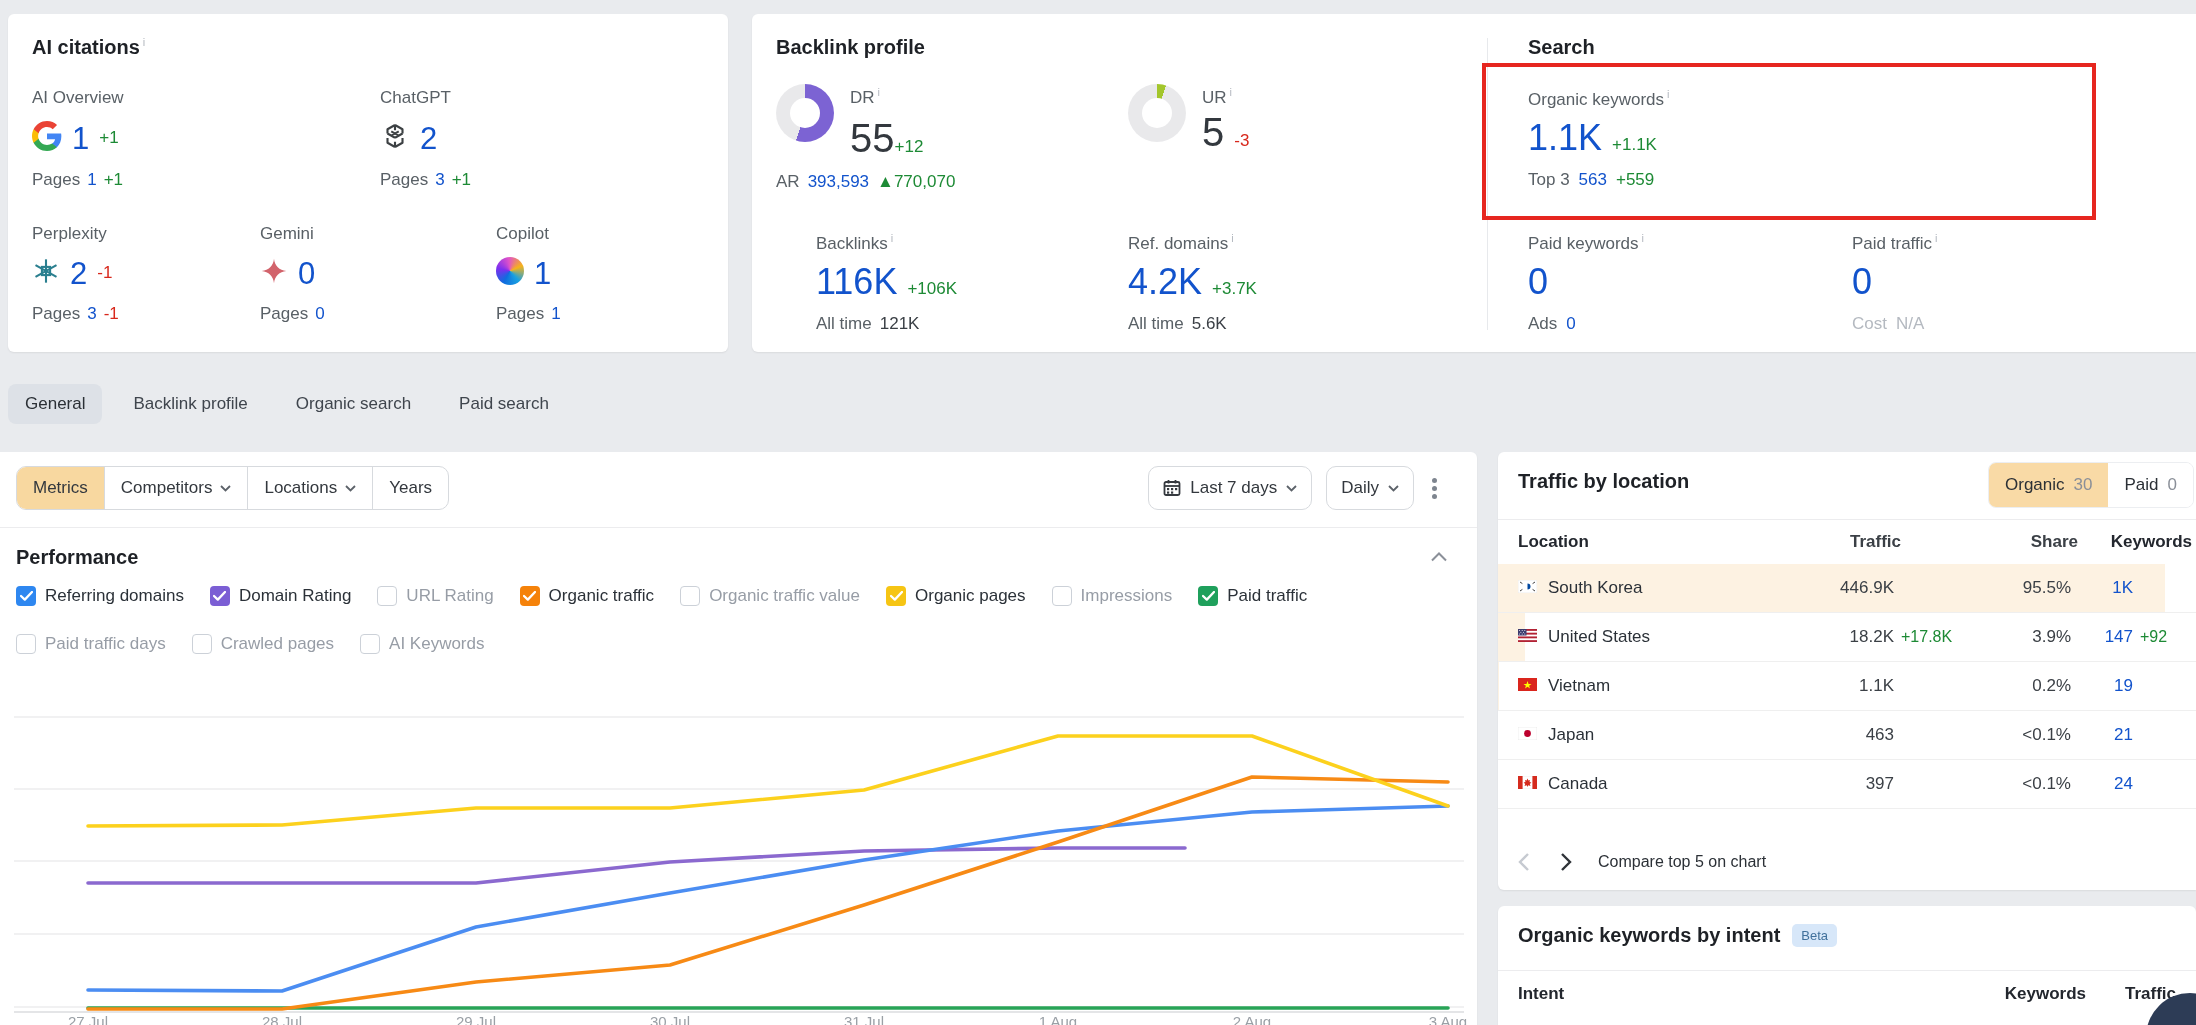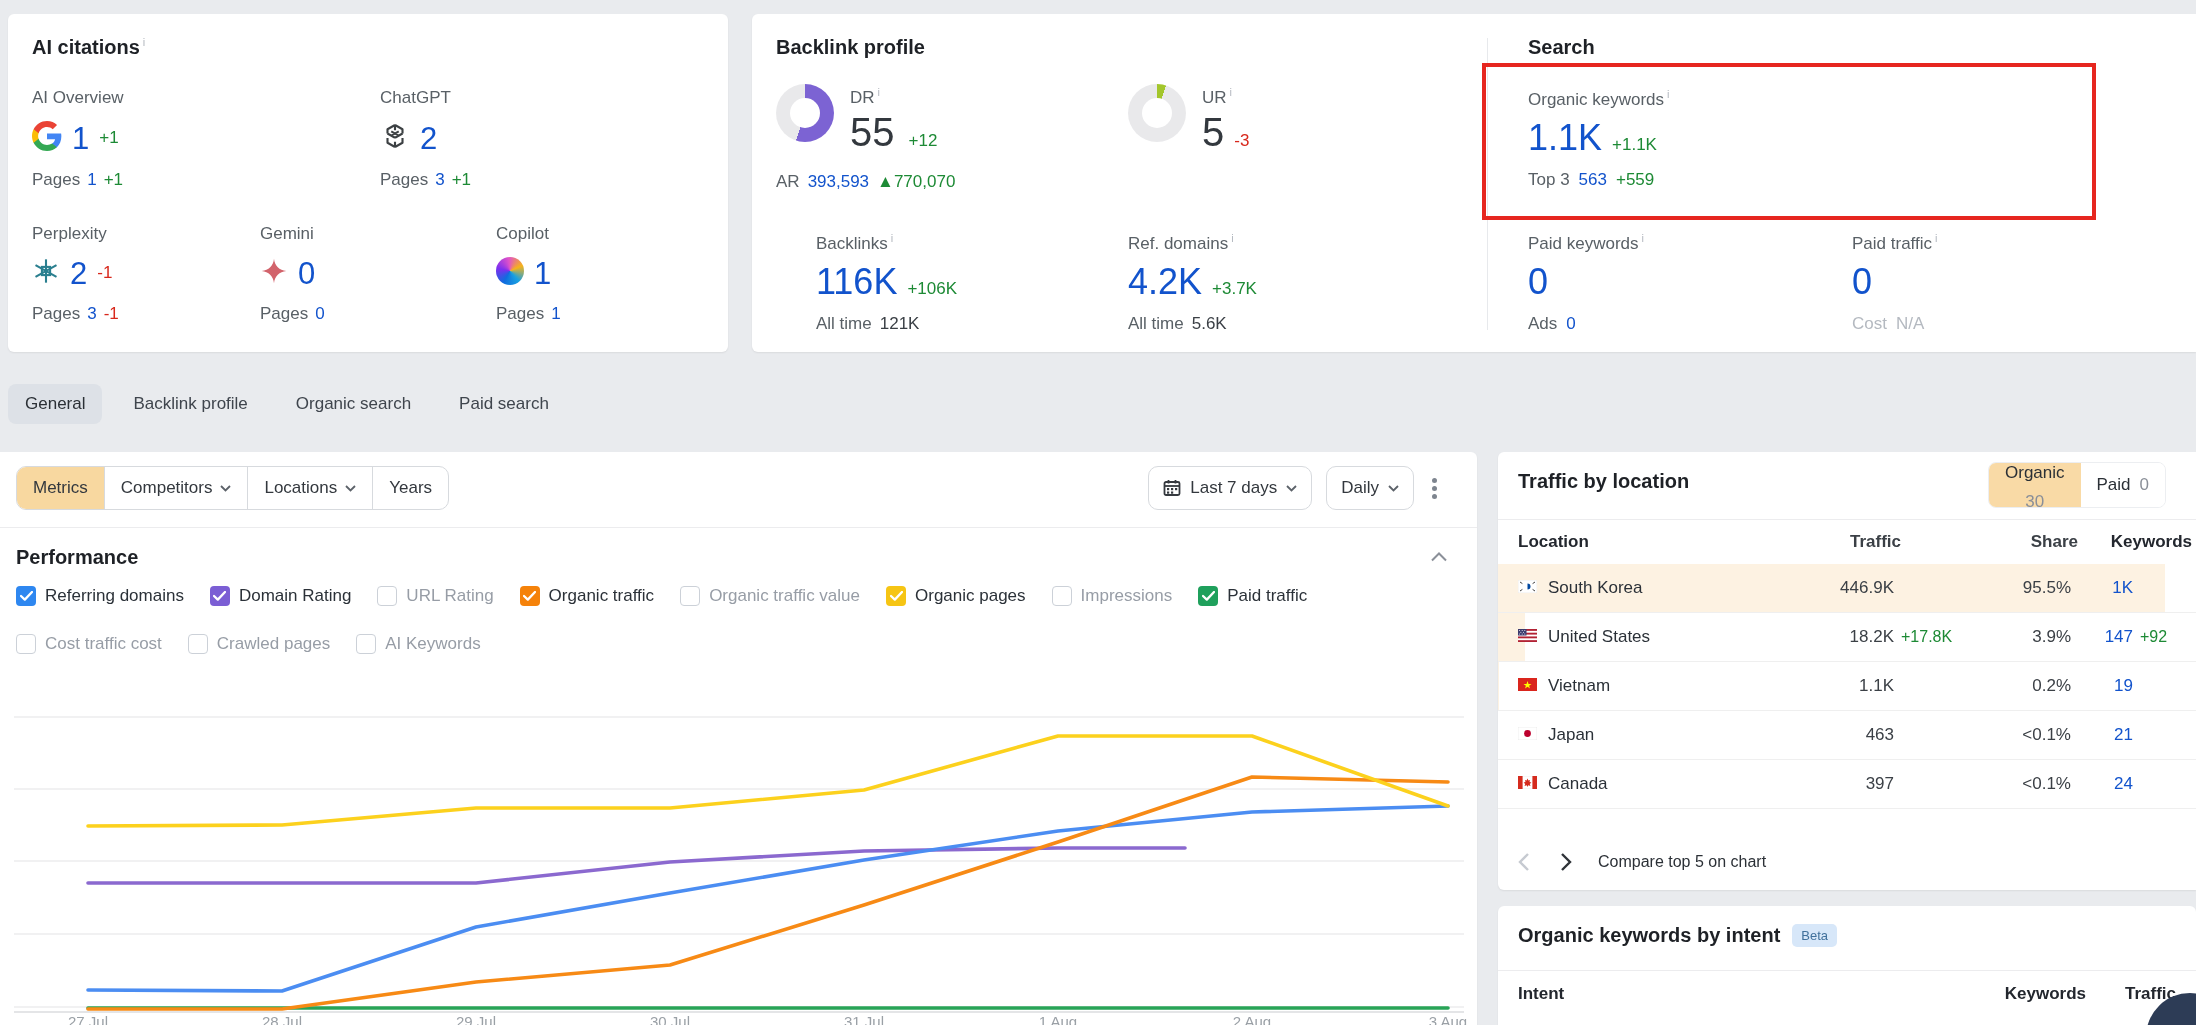--- a/index.html
+++ b/index.html
@@ -61,21 +61,21 @@
   .metric span.mlabel{font-size:17px;color:#2b3138;}
   .metric.unchecked span.mlabel{color:#979da6;}
   #chart{position:absolute;left:0;top:208px;}
 
   
   #loc-card{left:1498px;top:452px;width:698px;height:438px;border-radius:6px 0 0 6px;}
   #loc-title{position:absolute;left:20px;top:18px;}
   #loc-toggle{position:absolute;left:490px;top:10px;display:flex;border:1px solid #eceef1;border-radius:8px;overflow:hidden;height:44px;}
   .tgl{display:flex;align-items:center;gap:9px;padding:0 16px;font-size:17px;color:#2b3036;cursor:pointer;background:#fff;}
   .tgl .cnt{color:#8a8f98;}
-  .tgl.active{background:#f9daa6;flex-direction:column;}
+  .tgl.active{background:#f9daa6;}
   #loc-card .head-div{position:absolute;left:0;top:67px;width:100%;height:1px;background:#ececee;}
   #loc-header{position:absolute;left:20px;right:4px;top:80px;display:flex;font-size:17px;font-weight:700;color:#23272e;}
   #loc-rows{position:absolute;left:0;right:0;top:112px;}
   .loc-row{display:flex;align-items:center;height:49px;border-bottom:1px solid #efefef;padding:0 4px 0 20px;font-size:17px;color:#2b3138;box-sizing:border-box;cursor:pointer;}
   .c-loc{flex:1;display:flex;align-items:center;gap:11px;}
   .c-traffic{width:105px;text-align:right;color:#3b4046;}
   .c-tdelta{width:78px;text-align:left;padding-left:7px;font-size:16px;}
   .c-share{width:92px;text-align:right;color:#3b4046;}
   .c-kw{width:62px;text-align:right;}
   .c-kwdelta{width:52px;text-align:left;padding-left:7px;font-size:16px;}
@@ -178,21 +178,21 @@
       </div>
   </div>
 </div>
 
 <div class="card" id="bp-card">
   <div class="panel-title" style="position:absolute;left:24px;top:22px;">Backlink profile</div>
 
   <div class="donut" id="dr-donut" style="position: absolute; left: 24px; top: 70px; background: conic-gradient(rgb(124, 99, 211) 0deg, rgb(124, 99, 211) 55%, rgb(233, 233, 235) 55%, rgb(233, 233, 235) 100%);"></div>
   <div style="position:absolute;left:98px;top:72px;">
     <div class="lbl"><span>DR</span><sup class="info">i</sup></div>
-    <div style="display:flex;align-items:baseline;gap:14px;margin-top:4px;">
+    <div style="display:flex;align-items:baseline;gap:0;margin-top:10px;">
       <span class="big dark">55</span>
       <span class="delta up">+12</span>
     </div>
   </div>
   <div class="row-line" style="position:absolute;left:24px;top:158px;display:flex;gap:8px;">
     <span>AR</span>
     <span class="blue">393,593</span>
     <span class="up"><span>▲</span><span>770,070</span></span>
   </div>
 
@@ -389,21 +389,21 @@
           <svg width="13" height="10" viewBox="0 0 13 10">
             <polyline points="1,5 4.8,8.6 12,1" fill="none" stroke="#fff" stroke-width="2.3" stroke-linecap="round" stroke-linejoin="round"></polyline>
           </svg>
         </span>
         <span class="mlabel">Paid traffic</span>
       </div>
     </div>
   <div class="metrics-row" id="metrics-row2">
       <div class="metric unchecked">
         <span class="cbx un"></span>
-        <span class="mlabel">Cost traffic cost</span>
+        <span class="mlabel">Paid traffic days</span>
       </div>
       <div class="metric unchecked">
         <span class="cbx un"></span>
         <span class="mlabel">Crawled pages</span>
       </div>
       <div class="metric unchecked">
         <span class="cbx un"></span>
         <span class="mlabel">AI Keywords</span>
       </div>
     </div>

